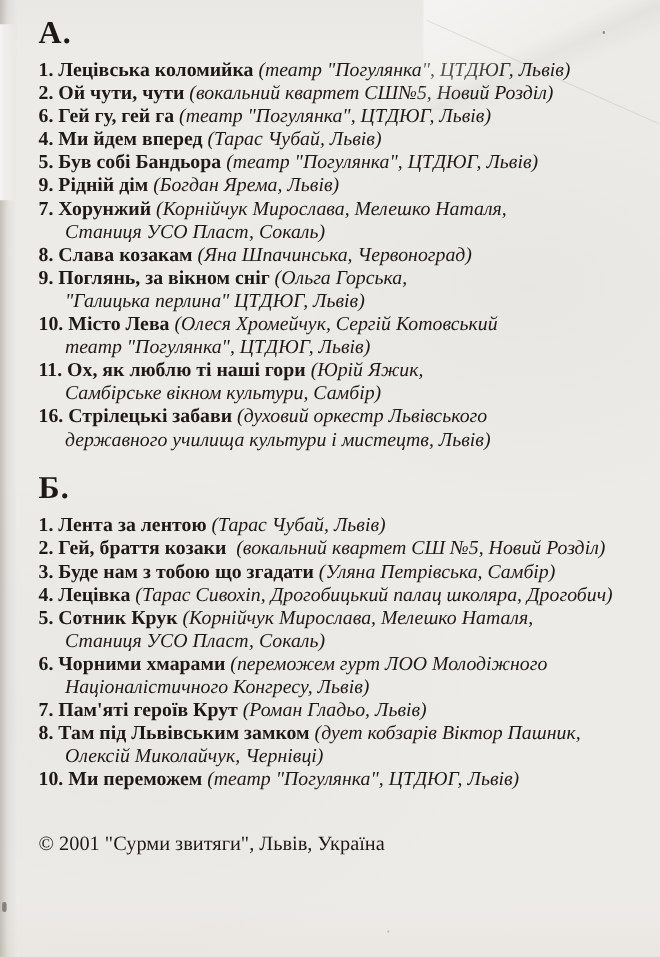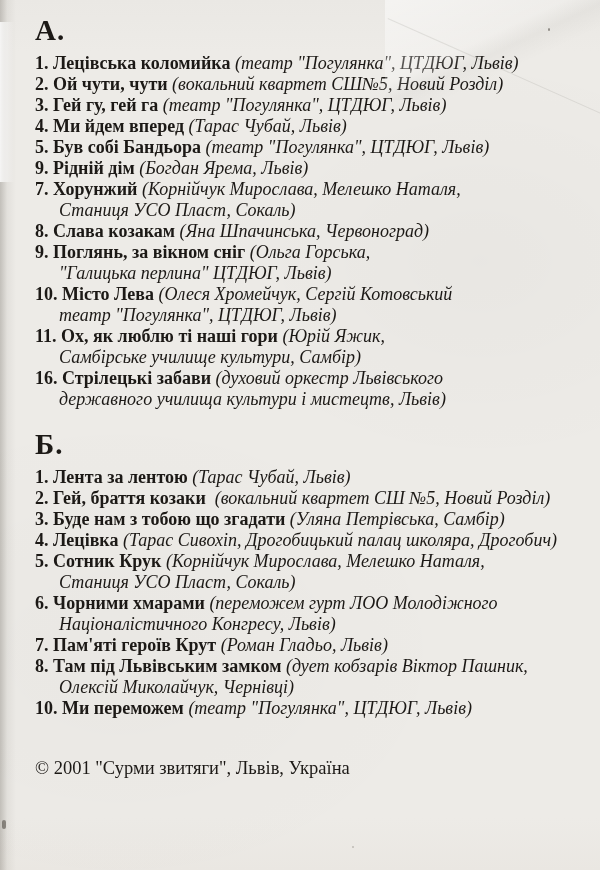--- a/index.html
+++ b/index.html
@@ -76,33 +76,33 @@
   <div class="fold-topleft"></div>
   <div class="speck speck-1"></div>
   <div class="speck speck-2"></div>
   <div class="speck speck-3"></div>
 
   <section class="section-a">
     <h1 class="side-heading">А.</h1>
     <ul class="tracks">
         <li><b>1. Лецівська коломийка </b><i>(театр "Погулянка", ЦТДЮГ, Львів)</i></li>
         <li><b>2. Ой чути, чути </b><i>(вокальний квартет СШ№5, Новий Розділ)</i></li>
-        <li><b>3. Гей гу, гей га </b><i>(театр "Погулянка", ЦТДЮГ, Львів)</i></li>
+        <li><b>6. Гей гу, гей га </b><i>(театр "Погулянка", ЦТДЮГ, Львів)</i></li>
         <li><b>4. Ми йдем вперед </b><i>(Тарас Чубай, Львів)</i></li>
         <li><b>5. Був собі Бандьора </b><i>(театр "Погулянка", ЦТДЮГ, Львів)</i></li>
         <li><b>9. Рідній дім </b><i>(Богдан Ярема, Львів)</i></li>
         <li><b>7. Хорунжий </b><i>(Корнійчук Мирослава, Мелешко Наталя,
 Станиця УСО Пласт, Сокаль)</i></li>
         <li><b>8. Слава козакам </b><i>(Яна Шпачинська, Червоноград)</i></li>
         <li><b>9. Поглянь, за вікном сніг </b><i>(Ольга Горська,
 "Галицька перлина" ЦТДЮГ, Львів)</i></li>
         <li><b>10. Місто Лева </b><i>(Олеся Хромейчук, Сергій Котовський
 театр "Погулянка", ЦТДЮГ, Львів)</i></li>
         <li><b>11. Ох, як люблю ті наші гори </b><i>(Юрій Яжик,
-Самбірське училище культури, Самбір)</i></li>
+Самбірське вікном культури, Самбір)</i></li>
         <li><b>16. Стрілецькі забави </b><i>(духовий оркестр Львівського
 державного училища культури і мистецтв, Львів)</i></li>
       </ul>
   </section>
 
   <section class="section-b">
     <h1 class="side-heading">Б.</h1>
     <ul class="tracks">
         <li><b>1. Лента за лентою </b><i>(Тарас Чубай, Львів)</i></li>
         <li><b>2. Гей, браття козаки </b><i> (вокальний квартет СШ №5, Новий Розділ)</i></li>

